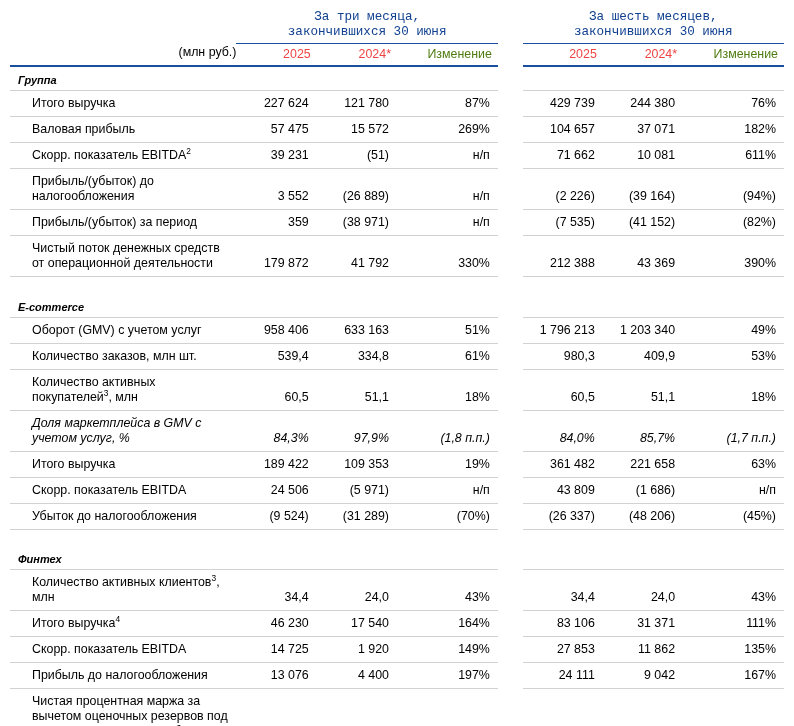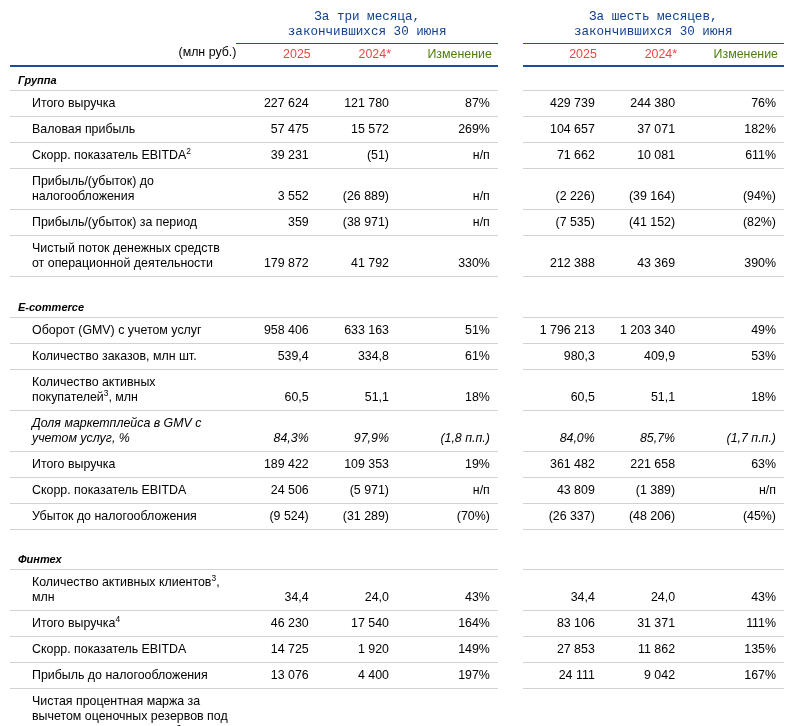--- a/index.html
+++ b/index.html
@@ -271,21 +271,21 @@
           <td class="val">221 658</td>
           <td class="val">63%</td>
         </tr>
         <tr class="row">
           <td class="lbl">Скорр. показатель EBITDA</td>
           <td class="val">24 506</td>
           <td class="val">(5 971)</td>
           <td class="val">н/п</td>
           <td class="gap"></td>
           <td class="val">43 809</td>
-          <td class="val">(1 389)</td>
+          <td class="val">(1 686)</td>
           <td class="val">н/п</td>
         </tr>
         <tr class="row">
           <td class="lbl">Убыток до налогообложения</td>
           <td class="val">(9 524)</td>
           <td class="val">(31 289)</td>
           <td class="val">(70%)</td>
           <td class="gap"></td>
           <td class="val">(26 337)</td>
           <td class="val">(48 206)</td>

